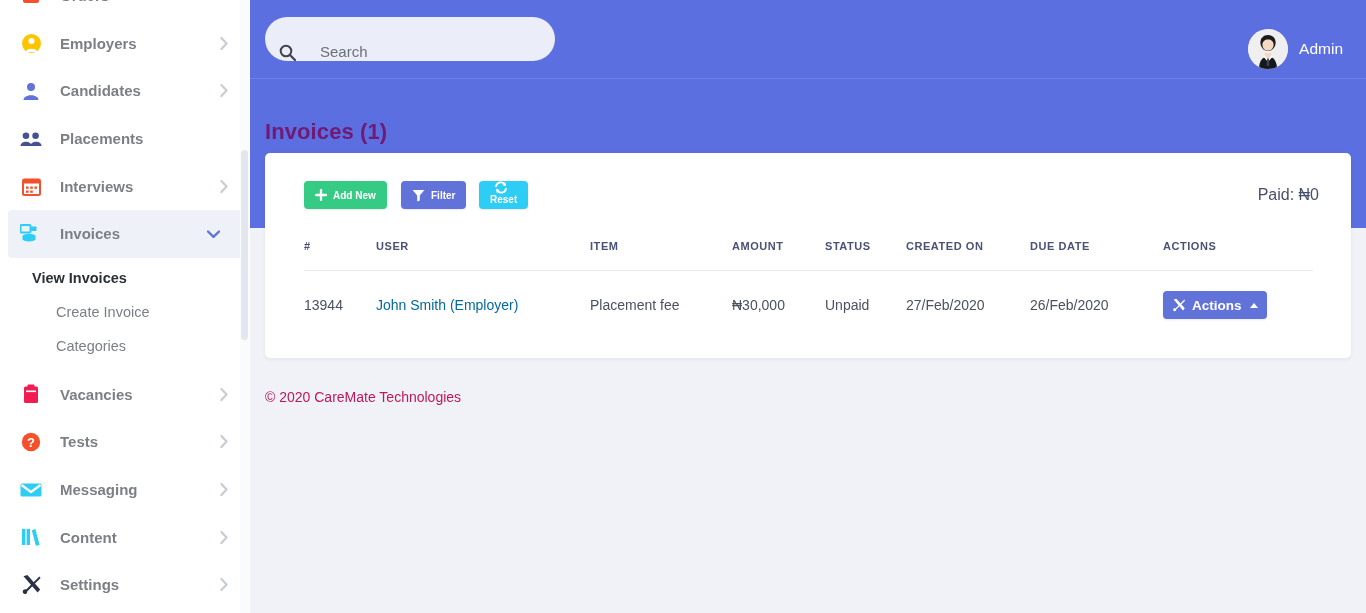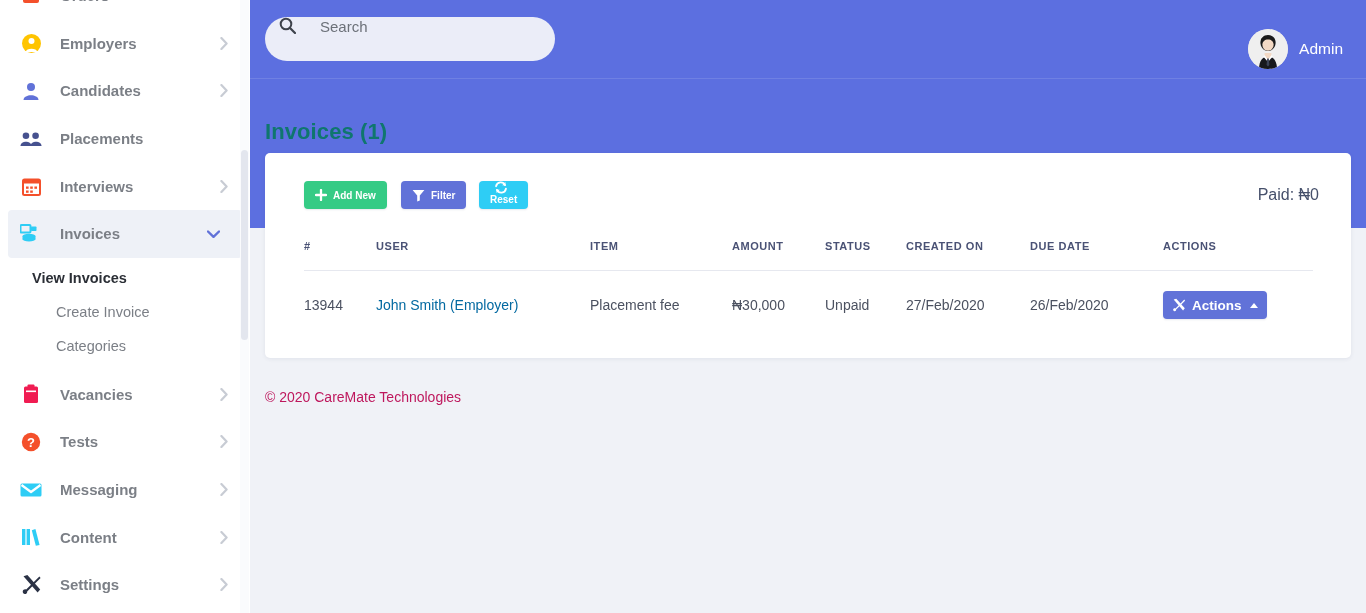--- a/index.html
+++ b/index.html
@@ -105,21 +105,21 @@
     position: absolute; left: 0; top: 78px;
     width: 1116px; height: 1px;
     background: rgba(255,255,255,0.12);
   }
 
   #search-box {
     position: absolute; left: 15px; top: 17px;
     width: 290px; height: 44px;
     background: #ebedf8;
     border-radius: 22px;
-    display: flex; align-items: flex-start;
+    display: flex; align-items: flex-end;
     padding: 0 14px;
   }
   #search-icon { flex: 0 0 auto; margin-right: 22px; display:flex; align-items:center; }
   #search-input {
     border: none; outline: none; background: transparent;
     font-family: "Liberation Sans", sans-serif;
     font-size: 15px; color: #5b5f66;
     width: 210px;
   }
   #search-input::placeholder { color: #6c7179; }
@@ -134,21 +134,21 @@
     overflow: hidden; background: #e8e8ea;
     margin-right: 11px;
     flex: 0 0 40px;
   }
   #profile-name {
     color: #ffffff; font-size: 15.5px; font-weight: 400;
   }
 
   #page-title {
     position: absolute; left: 15px; top: 104px;
-    color: #0f766e;
+    color: #701a75;
     font-size: 22px;
     font-weight: 700;
     letter-spacing: 0.1px;
   }
 
   
   #card {
     position: absolute; left: 15px; top: 153px;
     width: 1086px; height: 205px;
     background: #ffffff;

